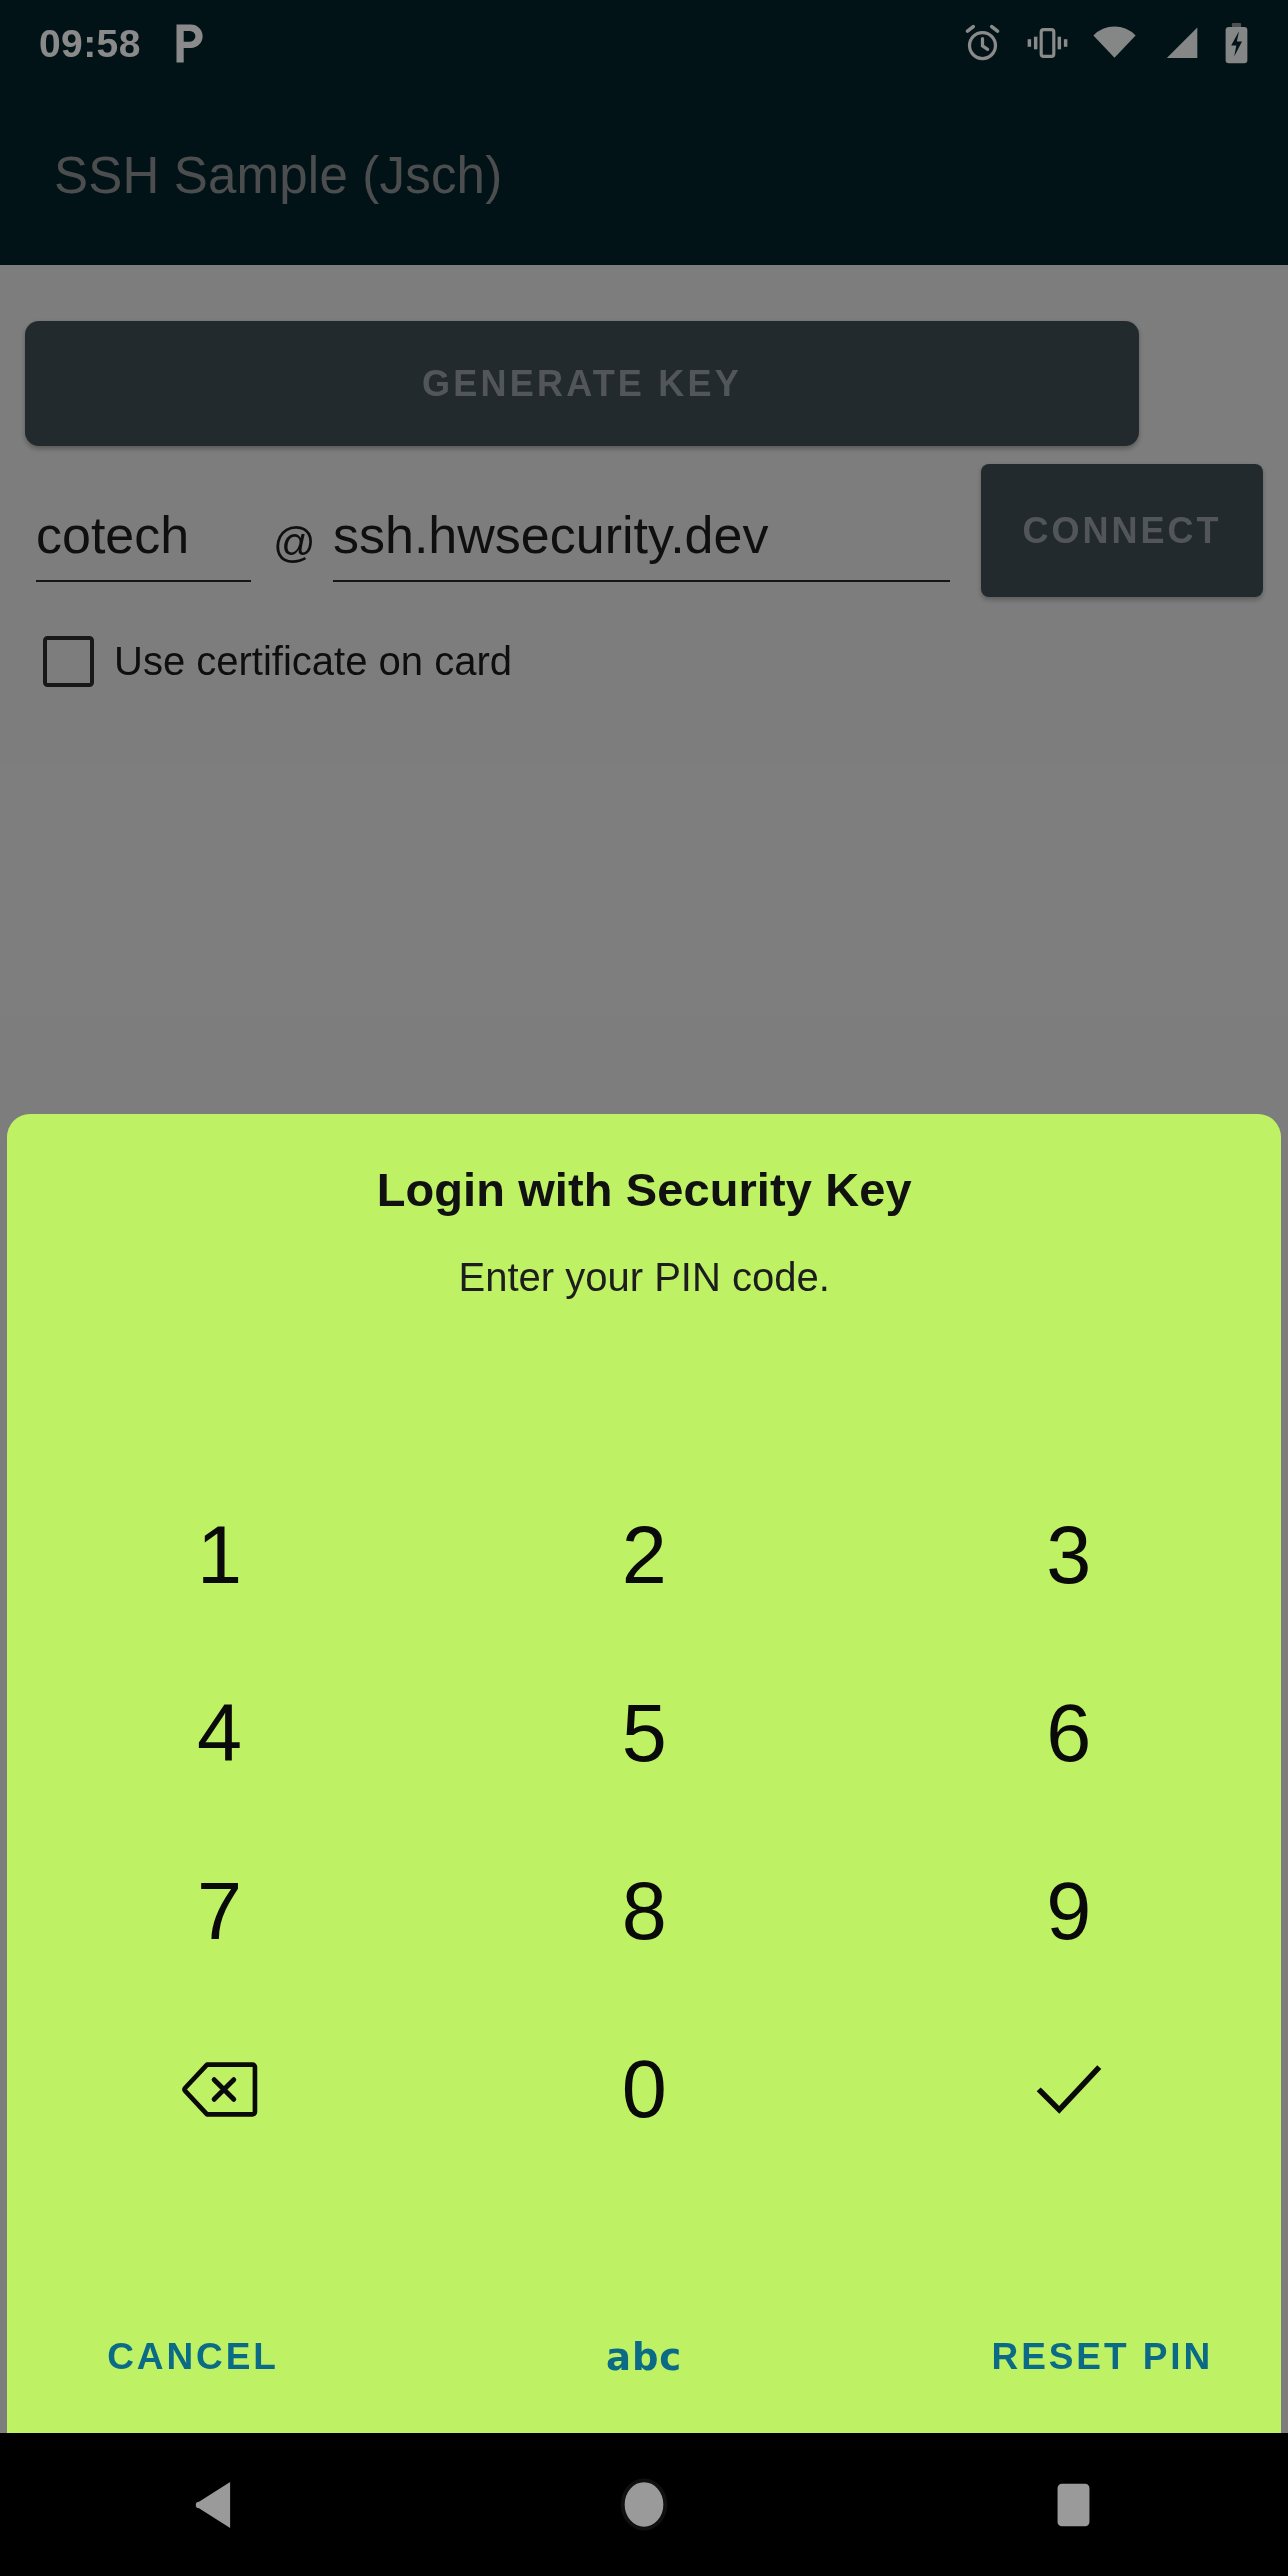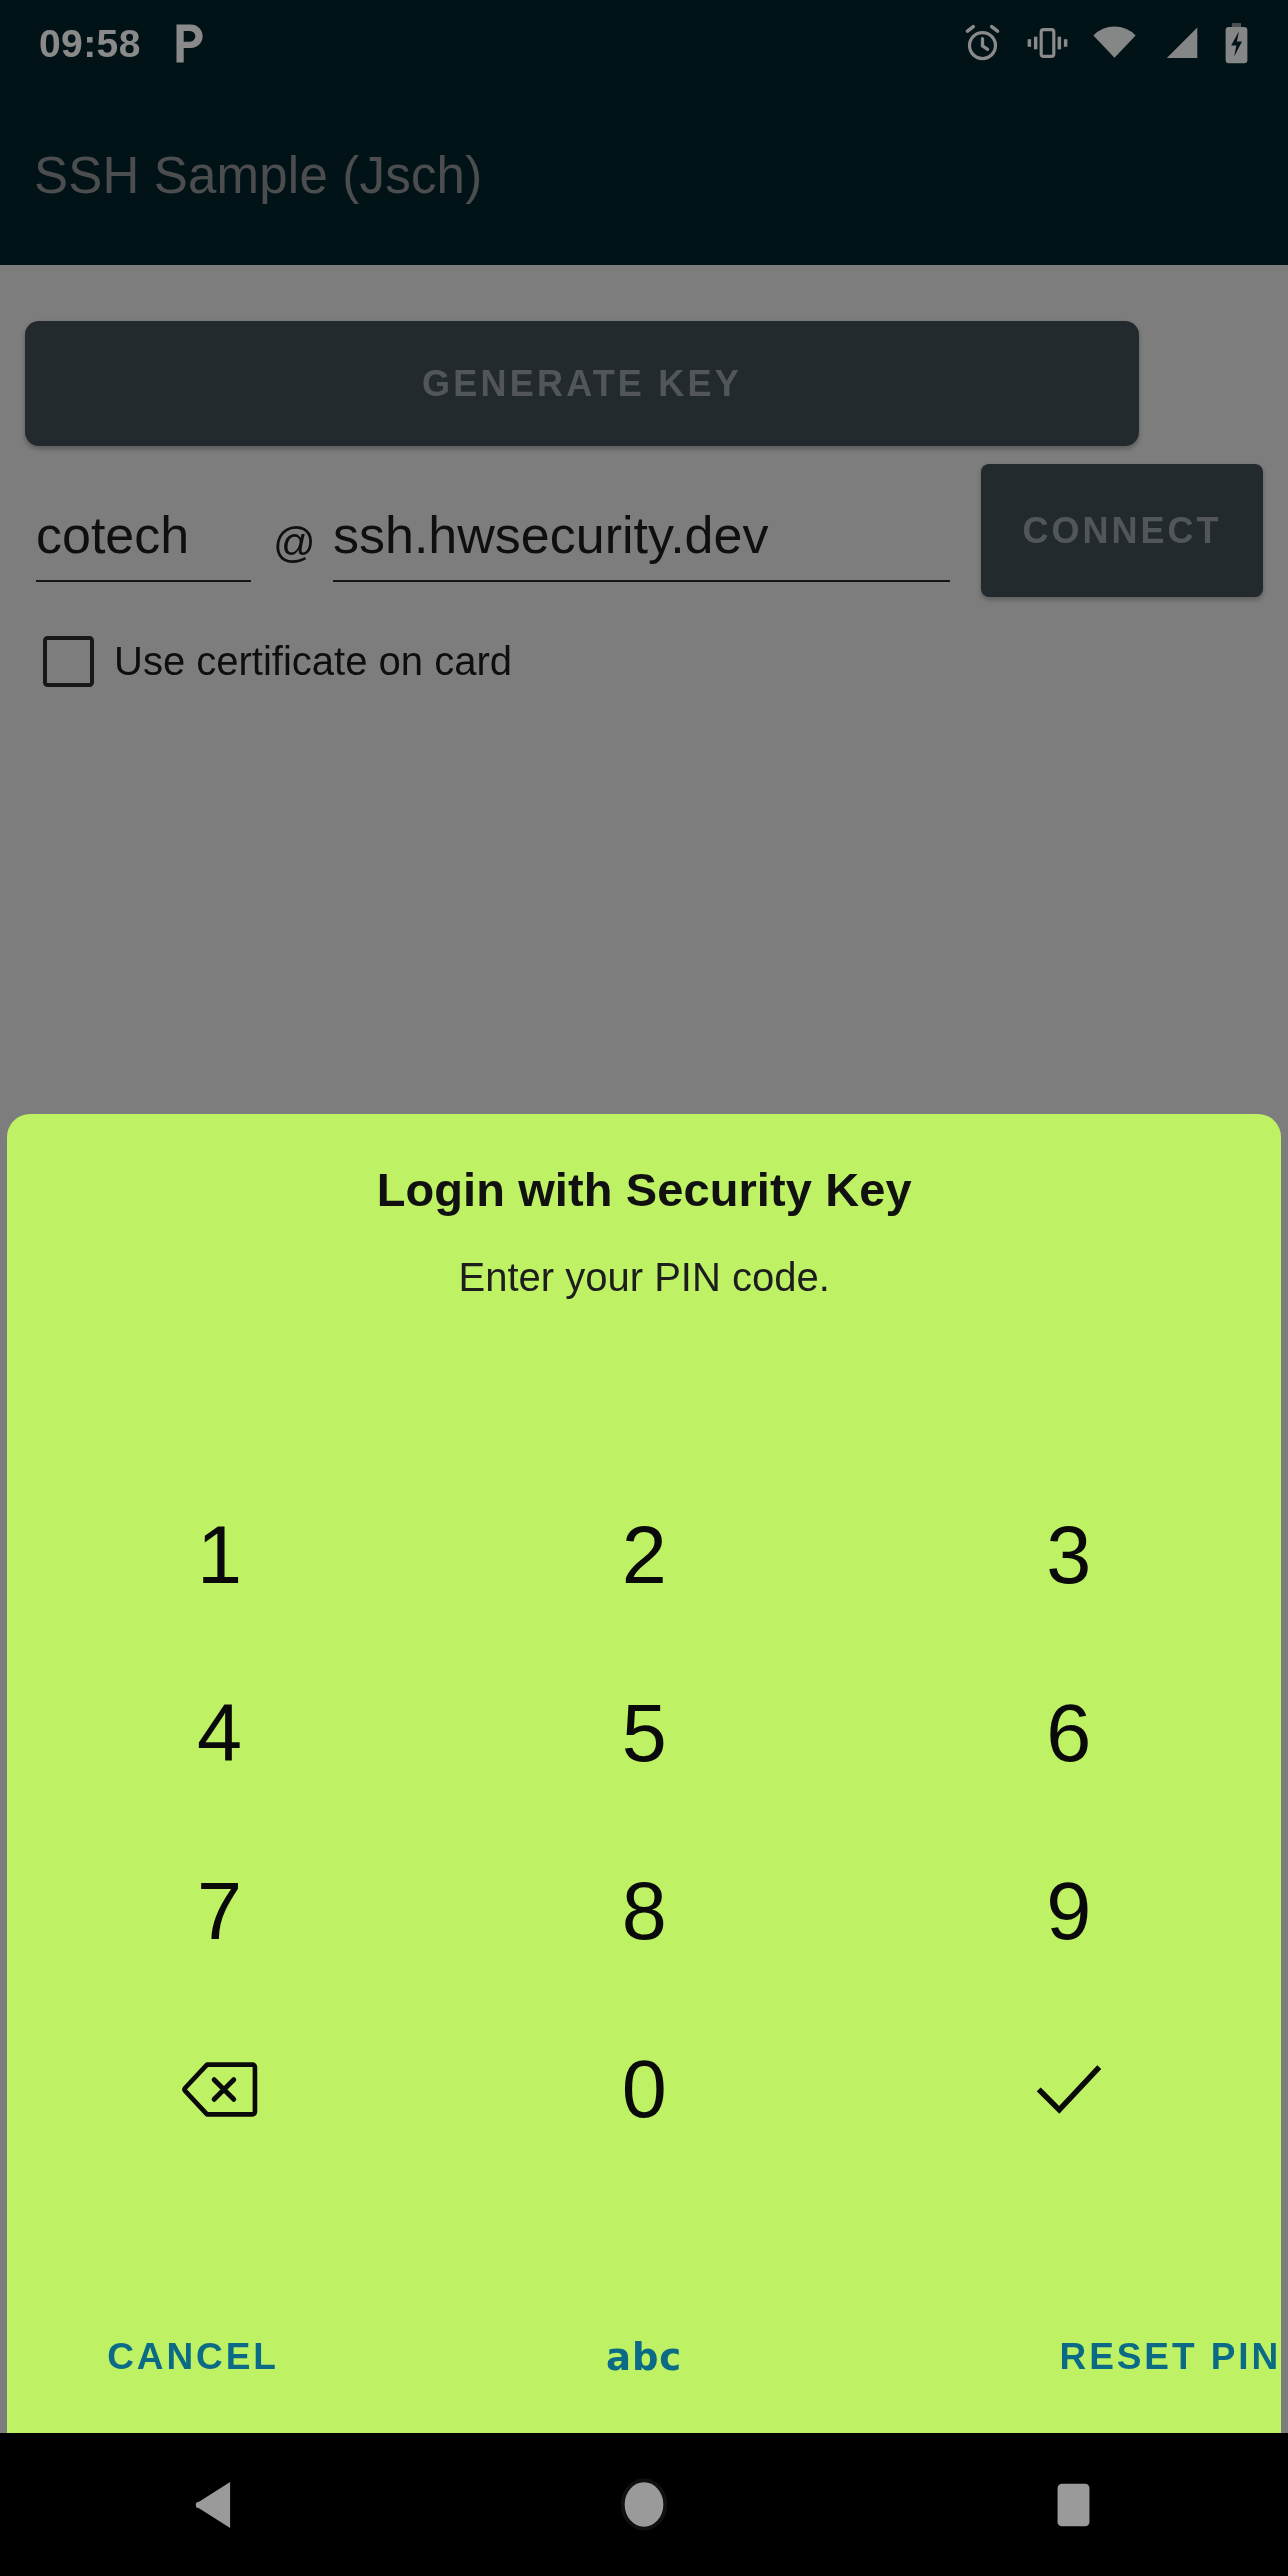--- a/index.html
+++ b/index.html
@@ -23,21 +23,21 @@
   .sb-clock { color:#ffffff; font-size:39px; font-weight:bold; letter-spacing:0.4px; line-height:1; }
   .sb-notif { margin-left:30px; display:flex; align-items:center; }
   .sb-spacer { flex:1; }
   .sb-right { display:flex; align-items:center; gap:24px; }
   .sb-right svg { display:block; }
 
   .appbar {
     position:absolute; top:86px; left:0; width:1288px; height:179px;
     background:#04242c;
     display:flex; align-items:center;
-    padding-left:34px;
+    padding-left:54px;
   }
   .appbar-title {
     color:#8d8f90; font-size:51px; font-weight:normal; letter-spacing:0.2px;
   }
 
   .app-body {
     position:absolute; top:265px; left:0; width:1288px; height:2168px;
     background:#e8e8e8;
   }
   .gen-key-btn {
@@ -128,21 +128,21 @@
   .dlg-actions {
     position:absolute; left:0; bottom:0; width:1274px; height:152px;
     display:flex; align-items:center;
   }
   .act {
     display:flex; align-items:center; justify-content:center;
     height:100%;
   }
   .act-left   { width:33.33%; justify-content:flex-start; padding-left:100px; }
   .act-center { width:33.33%; }
-  .act-right  { width:33.33%; justify-content:flex-end; }
+  .act-right  { width:33.33%; justify-content:flex-end; padding-right:68px; }
   .act-label {
     color:#0b6b86; font-size:37px; font-weight:bold; letter-spacing:2.9px;
   }
   .act-abc {
     color:#0b6b86; font-size:37px; font-weight:bold; letter-spacing:0.9px;
     font-family:"DejaVu Sans", sans-serif;
   }
 
   
   #navbar {

